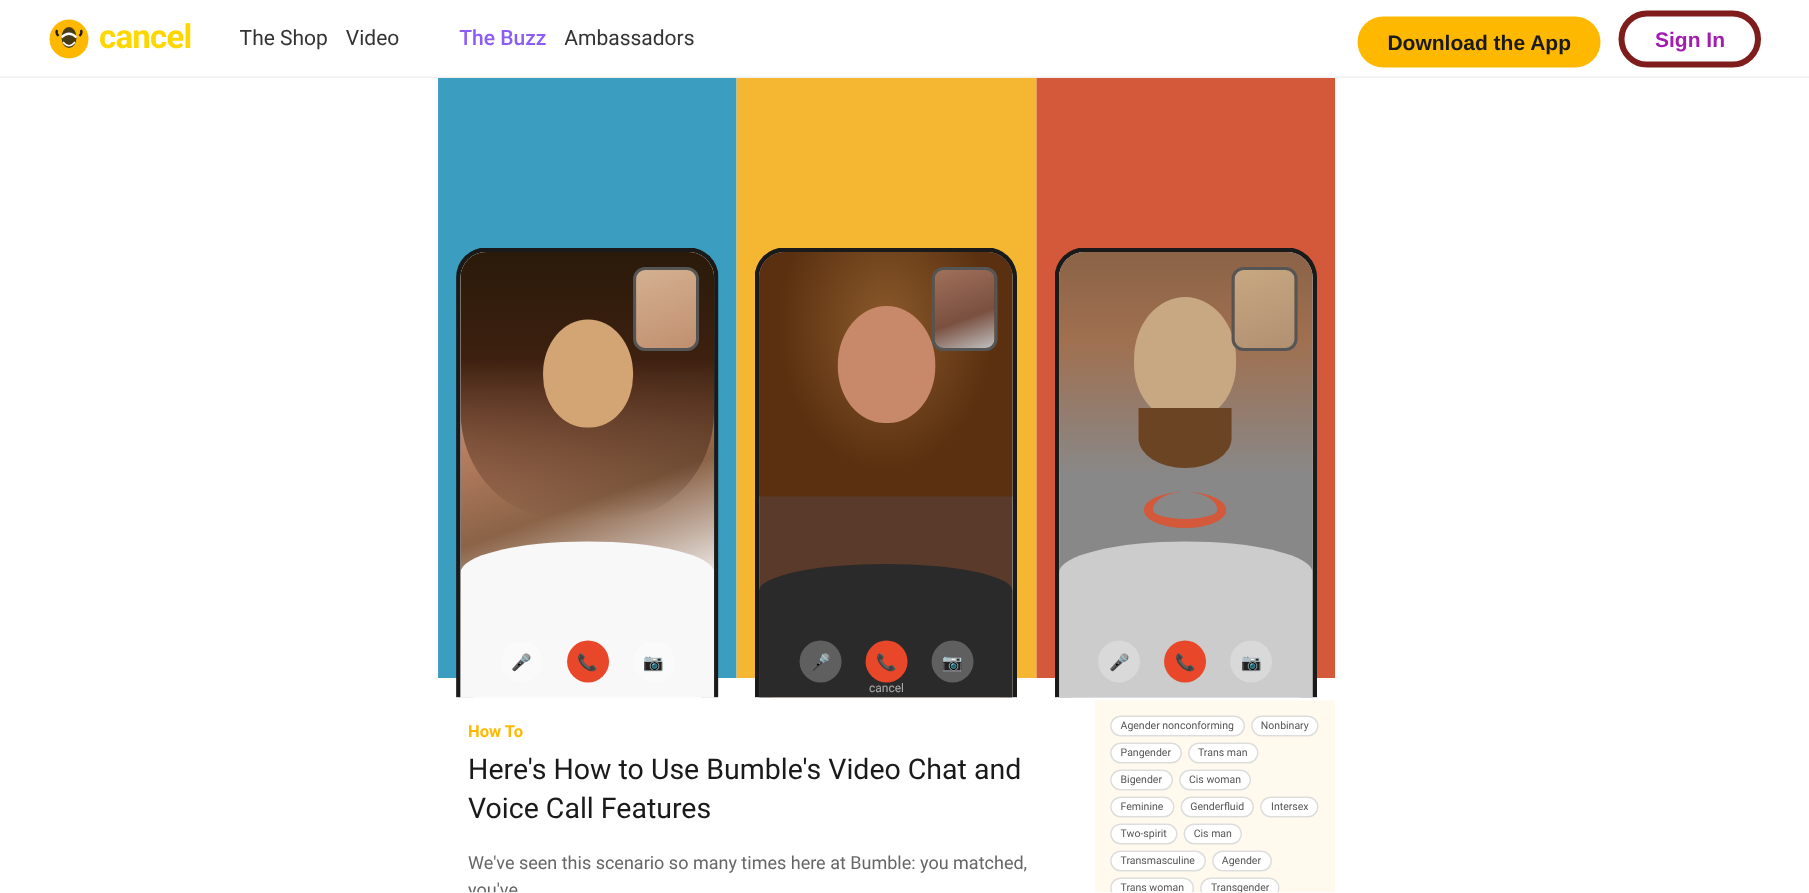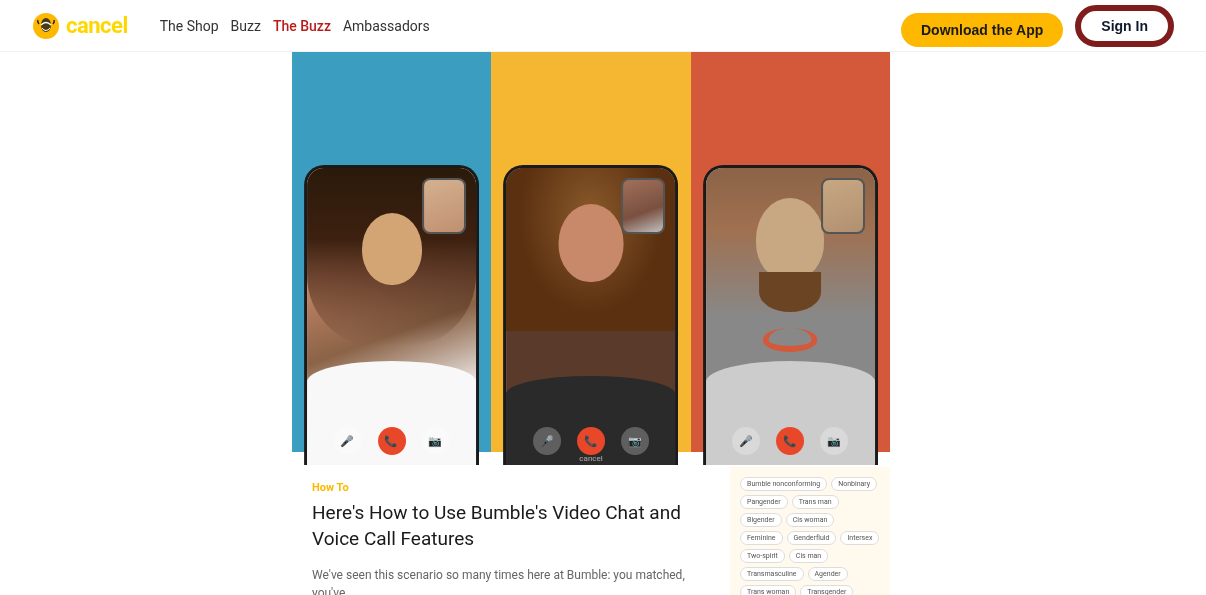--- a/index.html
+++ b/index.html
@@ -42,42 +42,43 @@
       gap: 12px;
       flex: 1;
     }
     .nav-link {
       font-size: 14px;
       color: #333;
       text-decoration: none;
       cursor: pointer;
     }
     .nav-link.active {
-      color: #b91c1c;
+      color: #8b5cf6;
       font-weight: 500;
+      margin-left: 28px;
     }
     .nav-actions {
       display: flex;
       align-items: flex-end;
       gap: 12px;
     }
     .btn-download {
       background: #FFB800;
       color: #1a1a1a;
       border: none;
       border-radius: 24px;
       padding: 9px 20px;
       font-size: 14px;
       font-weight: 600;
       cursor: pointer;
     }
     .btn-signin {
       background: transparent;
-      color: #0f172a;
-      border: 6px solid #7f1d1d;
+      color: #a21caf;
+      border: 4px solid #7f1d1d;
       border-radius: 24px;
       padding: 7px 20px;
       font-size: 14px;
       font-weight: 600;
       cursor: pointer;
     }
 
     
     .page-wrapper {
       width: 1206px;
@@ -370,21 +371,21 @@
         <path d="M9 13 Q14 8 19 13" stroke="#fff" stroke-width="1.5" fill="none"></path>
         <path d="M10 16 Q14 21 18 16" stroke="#fff" stroke-width="1" fill="none"></path>
         <path d="M7 12 Q5 10 6 8" stroke="#1a1a1a" stroke-width="1.5" fill="none"></path>
         <path d="M21 12 Q23 10 22 8" stroke="#1a1a1a" stroke-width="1.5" fill="none"></path>
       </svg>
       <span class="logo-text">cancel</span>
     </div>
 
     <div class="nav-links">
       <a class="nav-link">The Shop</a>
-      <a class="nav-link">Buzz</a>
+      <a class="nav-link">Video</a>
       <a class="nav-link active">The Buzz</a>
       <a class="nav-link">Ambassadors</a>
     </div>
 
     <div class="nav-actions">
       <button class="btn-download">Download the App</button>
       <button class="btn-signin">Sign In</button>
     </div>
   </nav>
 
@@ -446,21 +447,21 @@
     </div>
 
     <div class="article-row">
       <div class="article-left">
         <div class="tag-label">How To</div>
         <h2 class="article-h">Here's How to Use Bumble's Video Chat and Voice Call Features</h2>
         <p class="article-p">We've seen this scenario so many times here at Bumble: you matched, you've</p>
       </div>
       <div class="article-right">
         <div class="chips-grid">
-          <span class="chip">Bumble nonconforming</span>
+          <span class="chip">Agender nonconforming</span>
           <span class="chip">Nonbinary</span>
           <span class="chip">Pangender</span>
           <span class="chip">Trans man</span>
           <span class="chip">Bigender</span>
           <span class="chip">Cis woman</span>
           <span class="chip">Feminine</span>
           <span class="chip">Genderfluid</span>
           <span class="chip">Intersex</span>
           <span class="chip">Two-spirit</span>
           <span class="chip">Cis man</span>

